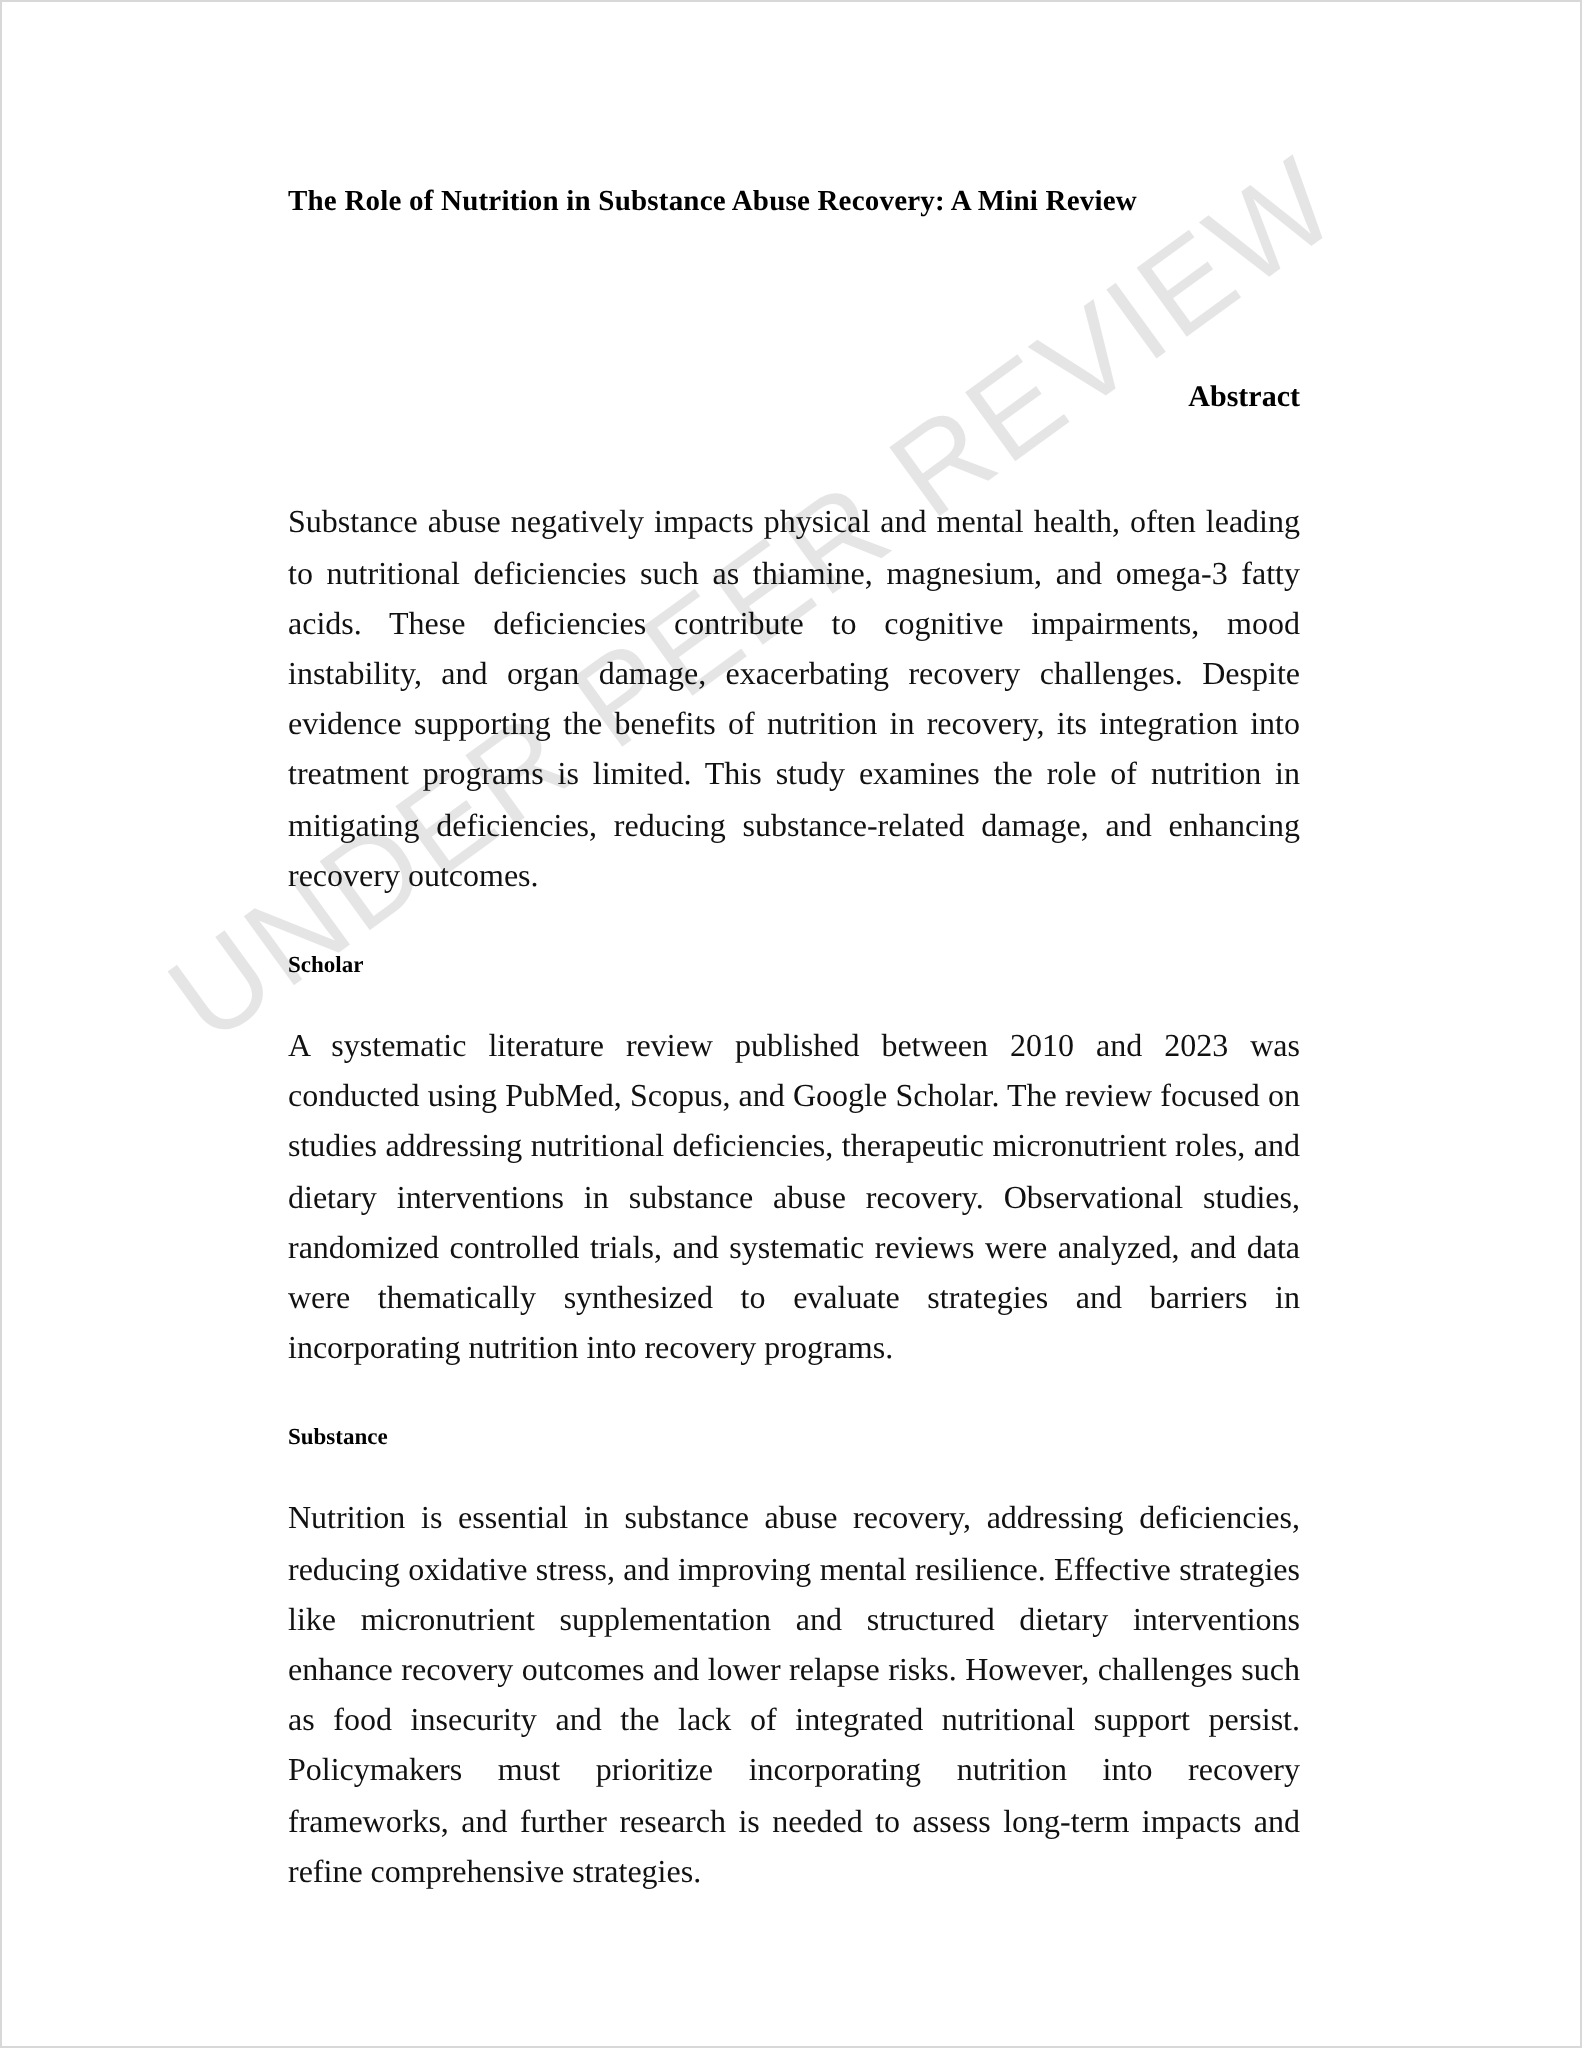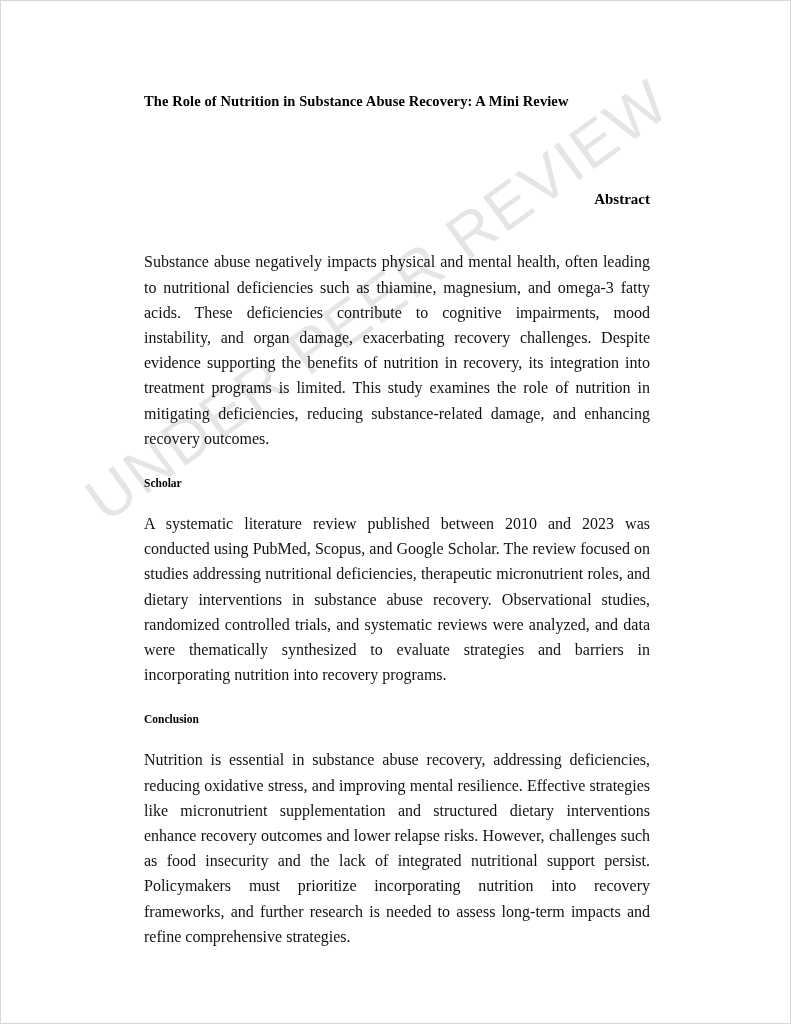--- a/index.html
+++ b/index.html
@@ -112,20 +112,20 @@
     <div class="sp-after-para"></div>
 
     <h3 class="sub-heading">Scholar</h3>
 
     <div class="sp-after-sub"></div>
 
     <p class="para">A systematic literature review published between 2010 and 2023 was conducted using PubMed, Scopus, and Google Scholar. The review focused on studies addressing nutritional deficiencies, therapeutic micronutrient roles, and dietary interventions in substance abuse recovery. Observational studies, randomized controlled trials, and systematic reviews were analyzed, and data were thematically synthesized to evaluate strategies and barriers in incorporating nutrition into recovery programs.</p>
 
     <div class="sp-after-para"></div>
 
-    <h3 class="sub-heading">Conclusion</h3>
+    <h3 class="sub-heading">Substance</h3>
 
     <div class="sp-after-sub"></div>
 
     <p class="para">Nutrition is essential in substance abuse recovery, addressing deficiencies, reducing oxidative stress, and improving mental resilience. Effective strategies like micronutrient supplementation and structured dietary interventions enhance recovery outcomes and lower relapse risks. However, challenges such as food insecurity and the lack of integrated nutritional support persist. Policymakers must prioritize incorporating nutrition into recovery frameworks, and further research is needed to assess long-term impacts and refine comprehensive strategies.</p>
 
   </div>
 </div>
 
 </body></html>

